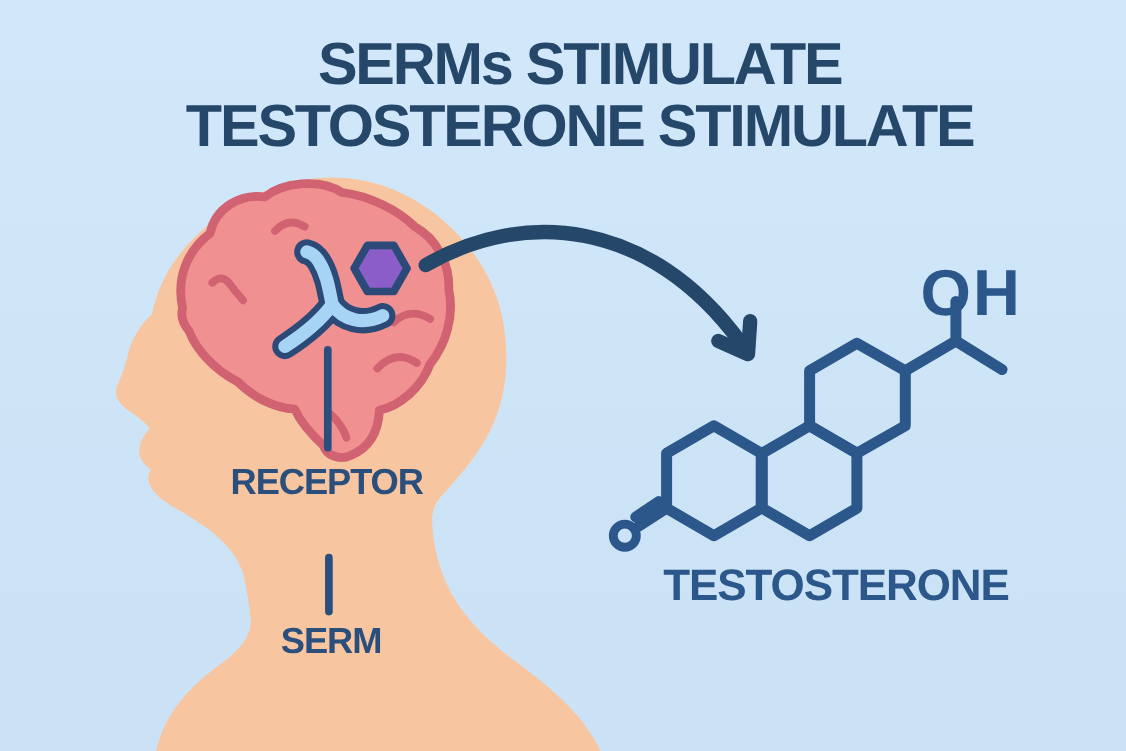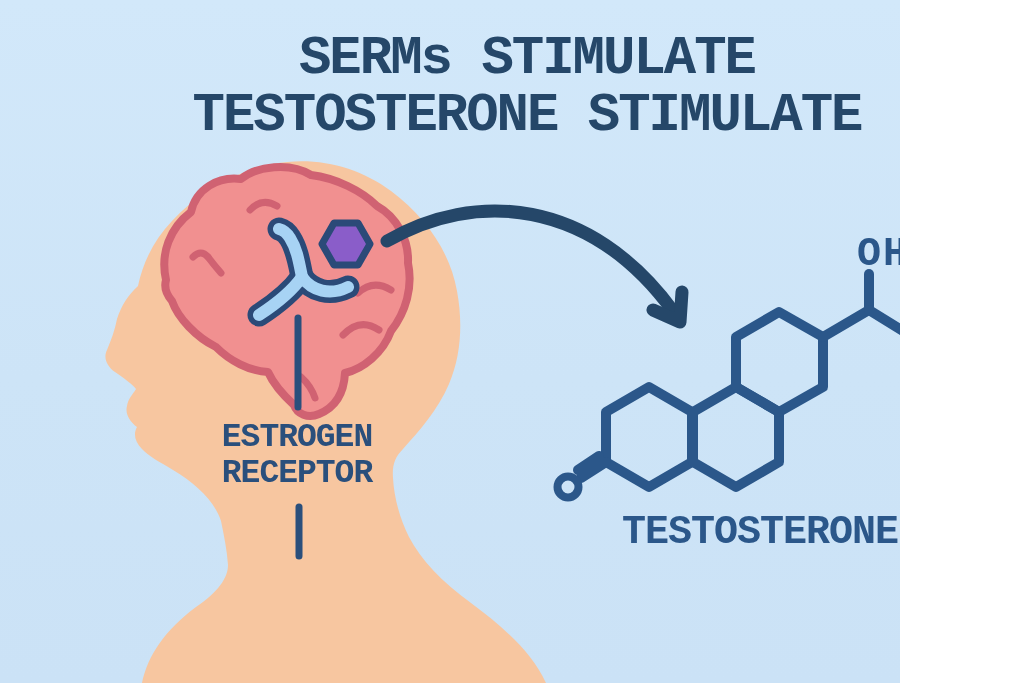--- a/index.html
+++ b/index.html
@@ -1,21 +1,21 @@
 <!DOCTYPE html>
 <html><head>
 <meta charset="utf-8">
 <style>
   html,body{margin:0;padding:0;}
   .canvas{
     position:relative;
-    width:900px;height:683px;
+    width:1024px;height:683px;
     overflow:hidden;
     background:linear-gradient(180deg,#d2e8fa 0%,#cde4f7 55%,#cbe2f6 100%);
-    font-family:Liberation Mono, monospace;
+    font-family:Liberation Sans, sans-serif;
   }
   .illustration{position:absolute;left:0;top:0;width:1024px;height:683px;}
   .txt{position:absolute;white-space:nowrap;font-weight:bold;}
   .title{
     left:527px;top:30px;transform:translateX(-50%);
     text-align:center;
     font-size:54px;line-height:57px;letter-spacing:-2px;
     color:#254769;
   }
   .receptor-label{
@@ -24,21 +24,21 @@
     font-size:33px;line-height:36px;letter-spacing:-1px;
     color:#2a4f7c;
   }
   .serm-label{
     left:301px;top:564px;transform:translateX(-50%);
     font-size:33px;letter-spacing:-1px;
     color:#2a4f7c;
   }
   .oh-label{
     left:883px;top:232px;transform:translateX(-50%);
-    font-size:40px;letter-spacing:2px;
+    font-size:59px;letter-spacing:2px;
     color:#2b578a;
   }
   .molecule-label{
     left:737px;top:510px;transform:translateX(-50%);
     font-size:40px;letter-spacing:-1px;
     color:#2b578a;
     margin-left:23px;
   }
 </style>
 </head>
@@ -133,22 +133,22 @@
       <circle cx="568" cy="487" r="10.5" stroke-width="8"></circle>
     </g>
   </svg>
 
   <div class="txt title">
     <div>SERMs STIMULATE</div>
     <div>TESTOSTERONE STIMULATE</div>
   </div>
 
   <div class="txt receptor-label">
-    <div>ESTROGEN</div>
     <div>RECEPTOR</div>
   </div>
 
+  <div class="txt serm-label">SERM</div>
 
   <div class="txt oh-label">OH</div>
 
   <div class="txt molecule-label">TESTOSTERONE</div>
 
 </div>
 
 </body></html>

